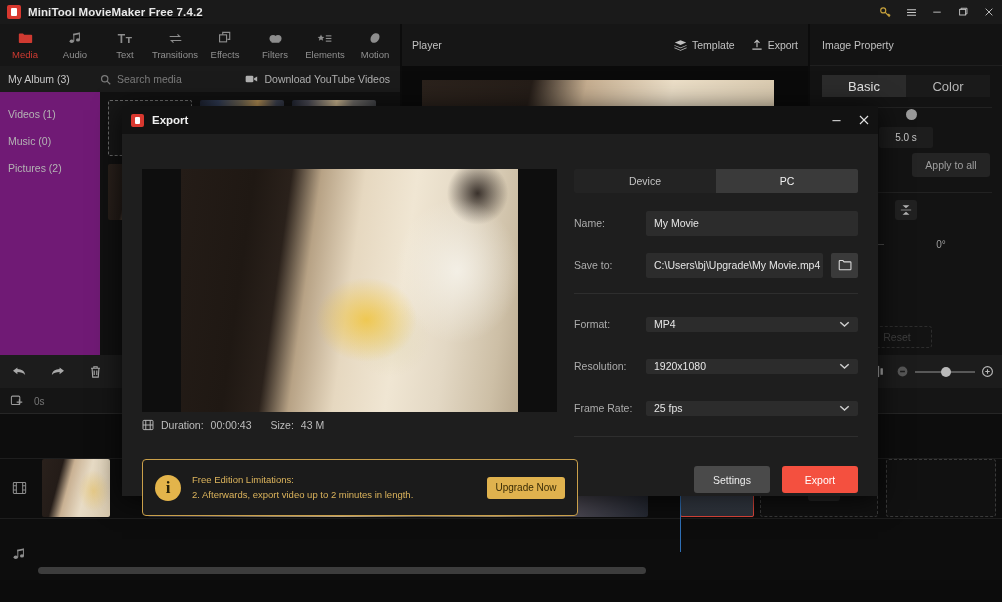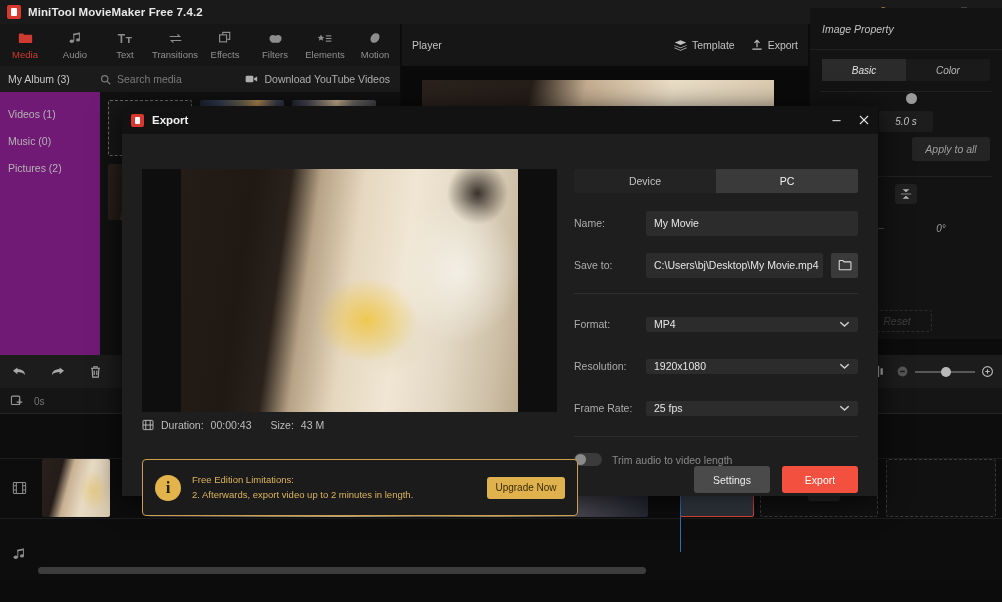--- a/index.html
+++ b/index.html
@@ -8,21 +8,21 @@
     background: #0c0c0c;
     font-family: "Liberation Sans", sans-serif;
     overflow: hidden;
     -webkit-font-smoothing: antialiased;
   }
   #app { position: relative; width: 1002px; height: 602px; }
 
   
   .titlebar {
     position: absolute; left: 0; top: 0; width: 1002px; height: 24px;
-    background: #1a1a1a; display: flex; align-items: center;
+    background: #1a1a1a; display: flex; align-items: center; text-decoration: underline;
   }
   .tb-logo {
     width: 14px; height: 14px; margin-left: 7px; margin-right: 7px;
     background: #d8382f; border-radius: 2px; position: relative; flex: 0 0 auto;
   }
   .tb-logo::after {
     content: ""; position: absolute; left: 4px; top: 3px;
     width: 6px; height: 8px; background: #fff; border-radius: 1px;
   }
   .tb-title { font-size: 11.5px; color: #e8e8e8; font-weight: bold; letter-spacing: 0.1px; }
@@ -163,32 +163,31 @@
   }
   .stage-vid {
     position: absolute; left: 20px; top: 14px; width: 352px; height: 198px;
     background:
       radial-gradient(ellipse 40% 55% at 72% 48%, rgba(235,200,110,.5), transparent 62%),
       linear-gradient(102deg,#2b221c 0%,#251d18 28%,#c6ae90 42%,#ecdfc8 64%,#d4c4a8 100%);
   }
 
   
   .prop-panel {
-    position: absolute; left: 810px; top: 8px; width: 192px; height: 331px;
+    position: absolute; left: 810px; top: 24px; width: 192px; height: 331px;
     background: #131313;
-    font-style: italic;
   }
   .prop-title {
     height: 42px; display: flex; align-items: center; padding-left: 12px;
     font-size: 10.5px; color: #c0c0c0; border-bottom: 1px solid #1f1f1f;
   }
   .prop-tabs { display: flex; padding: 9px 12px 0 12px; gap: 0; }
   .prop-tab {
     flex: 1; height: 22px; display: flex; align-items: center; justify-content: center;
-    font-size: 10px; color: #b6b6b6; background: #1a1a1a;
+    font-size: 13px; color: #b6b6b6; background: #1a1a1a;
   }
   .prop-tab.active { background: #2b2b2b; color: #e2e2e2; }
   .prop-divider { height: 1px; background: #222; margin: 10px 10px 0 10px; }
   .prop-row { display: flex; align-items: center; height: 34px; padding: 0 12px; gap: 8px; }
   .prop-slider { flex: 1; height: 1px; background: #4b4b4b; position: relative; }
   .prop-knob { position: absolute; left: 0; top: -5px; width: 11px; height: 11px; border-radius: 50%; background: #9a9a9a; }
   .prop-val {
     width: 54px; height: 21px; background: #1d1d1d; border-radius: 2px;
     display: flex; align-items: center; justify-content: center; font-size: 10px; color: #c6c6c6;
   }
@@ -680,21 +679,21 @@
           </div>
         </div>
 
         <div class="frow">
           <div class="flabel">Name:</div>
           <div class="finput">My Movie</div>
         </div>
 
         <div class="frow">
           <div class="flabel">Save to:</div>
-          <div class="finput">C:\Users\bj\Desktop\My Movie.mp4</div>
+          <div class="finput">C:\Users\bj\Upgrade\My Movie.mp4</div>
           <div class="fbrowse">
             <svg width="14" height="12" viewBox="0 0 16 13" fill="none" stroke="currentColor" stroke-width="1.2">
               <path d="M1.4 11.2V2.2a.8.8 0 01.8-.8h3.4l1.3 1.5h7.1a.8.8 0 01.8.8v7.5a.8.8 0 01-.8.8H2.2a.8.8 0 01-.8-.8z"></path>
             </svg>
           </div>
         </div>
 
         <div class="fdiv"></div>
 
         <div class="frow">
@@ -728,26 +727,20 @@
             <span class="cv">
               <svg width="11" height="8" viewBox="0 0 12 8" fill="none" stroke="currentColor" stroke-width="1.6">
                   <path d="M1.4 2L6 6.2 10.6 2"></path>
                 </svg>
             </span>
           </div>
         </div>
 
         <div class="fdiv"></div>
 
-        <div class="ftoggle">
-          <div class="tg-track">
-            <div class="tg-knob"></div>
-          </div>
-          <div class="tg-label">Trim audio to video length</div>
-        </div>
       </div>
 
       <div class="notice">
         <div class="notice-ic">i</div>
         <div class="notice-txt">
           <div class="nt">Free Edition Limitations:</div>
           <div class="nt">2. Afterwards, export video up to 2 minutes in length.</div>
         </div>
         <div class="upgrade">Upgrade Now</div>
       </div>

